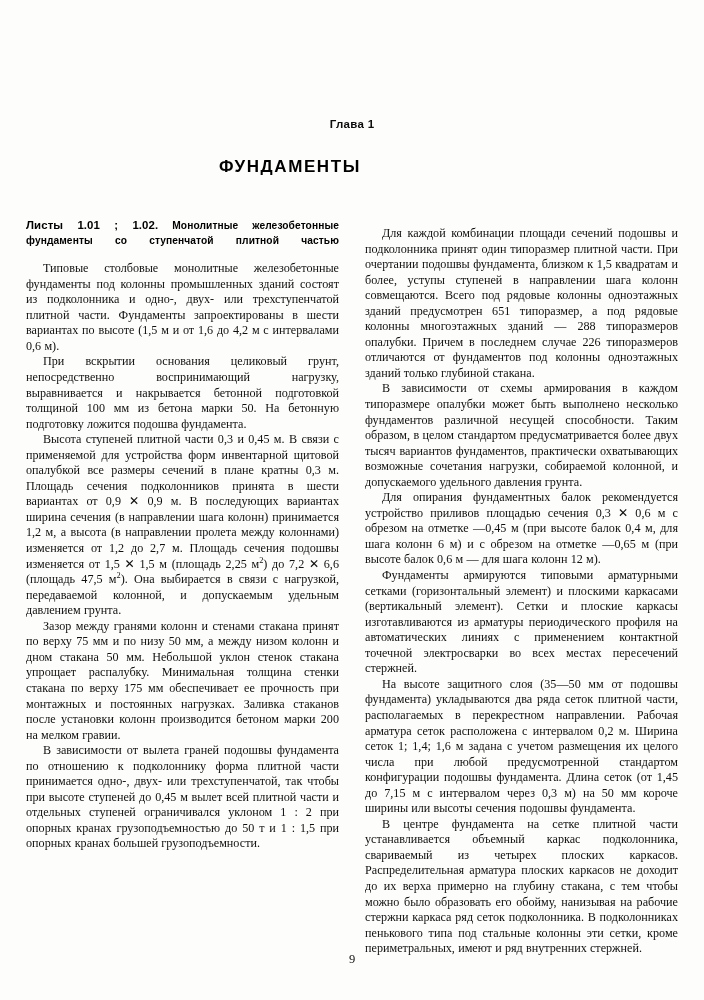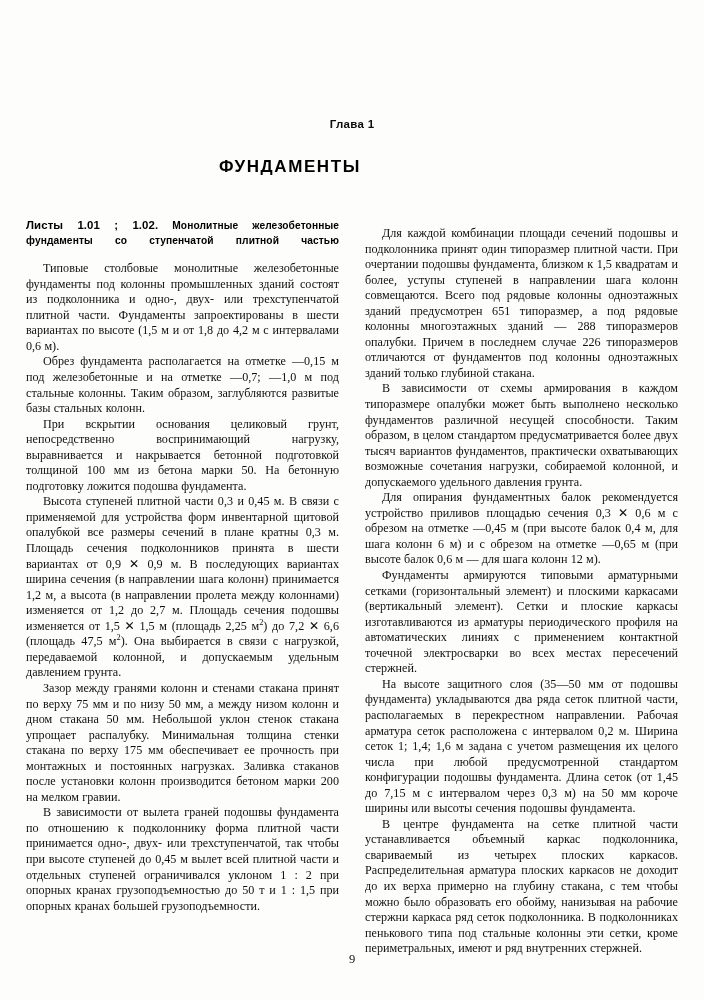--- a/index.html
+++ b/index.html
@@ -123,22 +123,21 @@
   <h1 class="doc-title">ФУНДАМЕНТЫ</h1>
 
   <div class="columns">
 
     <div class="column col-left">
       <p class="sheet-heading">
         <span class="lead">Листы 1.01 ; 1.02.</span>
         <span>Монолитные железобетонные фундаменты со ступенчатой плитной частью</span>
       </p>
 
-      <p class="para">Типовые столбовые монолитные железобетонные фундаменты под колонны промышленных зданий состоят из подколонника и одно-, двух- или трехступенчатой плитной части. Фундаменты запроектированы в шести вариантах по высоте (1,5 м и от 1,8 до 4,2 м с интервалами 0,6 м).</p>
-      <p class="para">Обрез фундамента располагается на отметке —0,15 м под железобетонные и на отметке —0,7; —1,0 м под стальные колонны. Таким образом, заглубляются развитые базы стальных колонн.</p>
+      <p class="para">Типовые столбовые монолитные железобетонные фундаменты под колонны промышленных зданий состоят из подколонника и одно-, двух- или трехступенчатой плитной части. Фундаменты запроектированы в шести вариантах по высоте (1,5 м и от 1,6 до 4,2 м с интервалами 0,6 м).</p>
       <p class="para">При вскрытии основания целиковый грунт, непосредственно воспринимающий нагрузку, выравнивается и накрывается бетонной подготовкой толщиной 100 мм из бетона марки 50. На бетонную подготовку ложится подошва фундамента.</p>
       <p class="para">Высота ступеней плитной части 0,3 и 0,45 м. В связи с применяемой для устройства форм инвентарной щитовой опалубкой все размеры сечений в плане кратны 0,3 м. Площадь сечения подколонников принята в шести вариантах от 0,9 ✕ 0,9 м. В последующих вариантах ширина сечения (в направлении шага колонн) принимается 1,2 м, а высота (в направлении пролета между колоннами) изменяется от 1,2 до 2,7 м. Площадь сечения подошвы изменяется от 1,5 ✕ 1,5 м (площадь 2,25 м<sup class="units">2</sup>) до 7,2 ✕ 6,6 (площадь 47,5 м<sup class="units">2</sup>). Она выбирается в связи с нагрузкой, передаваемой колонной, и допускаемым удельным давлением грунта.</p>
       <p class="para">Зазор между гранями колонн и стенами стакана принят по верху 75 мм и по низу 50 мм, а между низом колонн и дном стакана 50 мм. Небольшой уклон стенок стакана упрощает распалубку. Минимальная толщина стенки стакана по верху 175 мм обеспечивает ее прочность при монтажных и постоянных нагрузках. Заливка стаканов после установки колонн производится бетоном марки 200 на мелком гравии.</p>
       <p class="para">В зависимости от вылета граней подошвы фундамента по отношению к подколоннику форма плитной части принимается одно-, двух- или трехступенчатой, так чтобы при высоте ступеней до 0,45 м вылет всей плитной части и отдельных ступеней ограничивался уклоном 1 : 2 при опорных кранах грузоподъемностью до 50 т и 1 : 1,5 при опорных кранах большей грузоподъемности.</p>
     </div>
 
     <div class="column col-right">
       <p class="para">Для каждой комбинации площади сечений подошвы и подколонника принят один типоразмер плитной части. При очертании подошвы фундамента, близком к 1,5 квадратам и более, уступы ступеней в направлении шага колонн совмещаются. Всего под рядовые колонны одноэтажных зданий предусмотрен 651 типоразмер, а под рядовые колонны многоэтажных зданий — 288 типоразмеров опалубки. Причем в последнем случае 226 типоразмеров отличаются от фундаментов под колонны одноэтажных зданий только глубиной стакана.</p>
       <p class="para">В зависимости от схемы армирования в каждом типоразмере опалубки может быть выполнено несколько фундаментов различной несущей способности. Таким образом, в целом стандартом предусматривается более двух тысяч вариантов фундаментов, практически охватывающих возможные сочетания нагрузки, собираемой колонной, и допускаемого удельного давления грунта.</p>
       <p class="para">Для опирания фундаментных балок рекомендуется устройство приливов площадью сечения 0,3 ✕ 0,6 м с обрезом на отметке —0,45 м (при высоте балок 0,4 м, для шага колонн 6 м) и с обрезом на отметке —0,65 м (при высоте балок 0,6 м — для шага колонн 12 м).</p>

